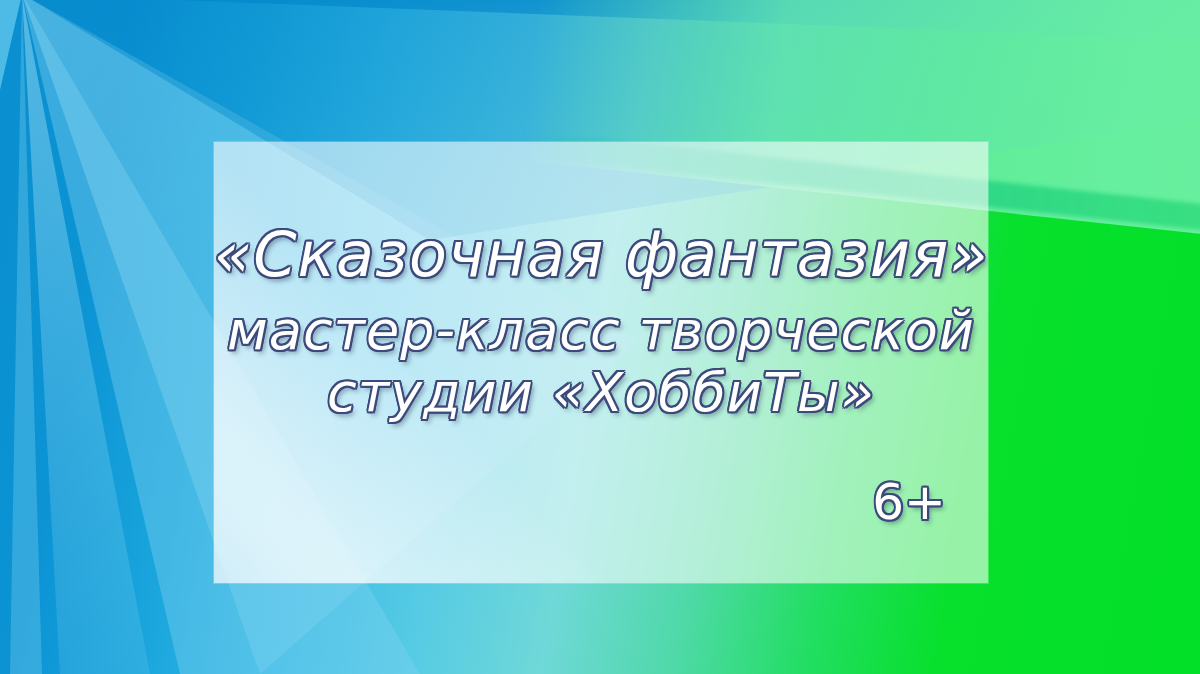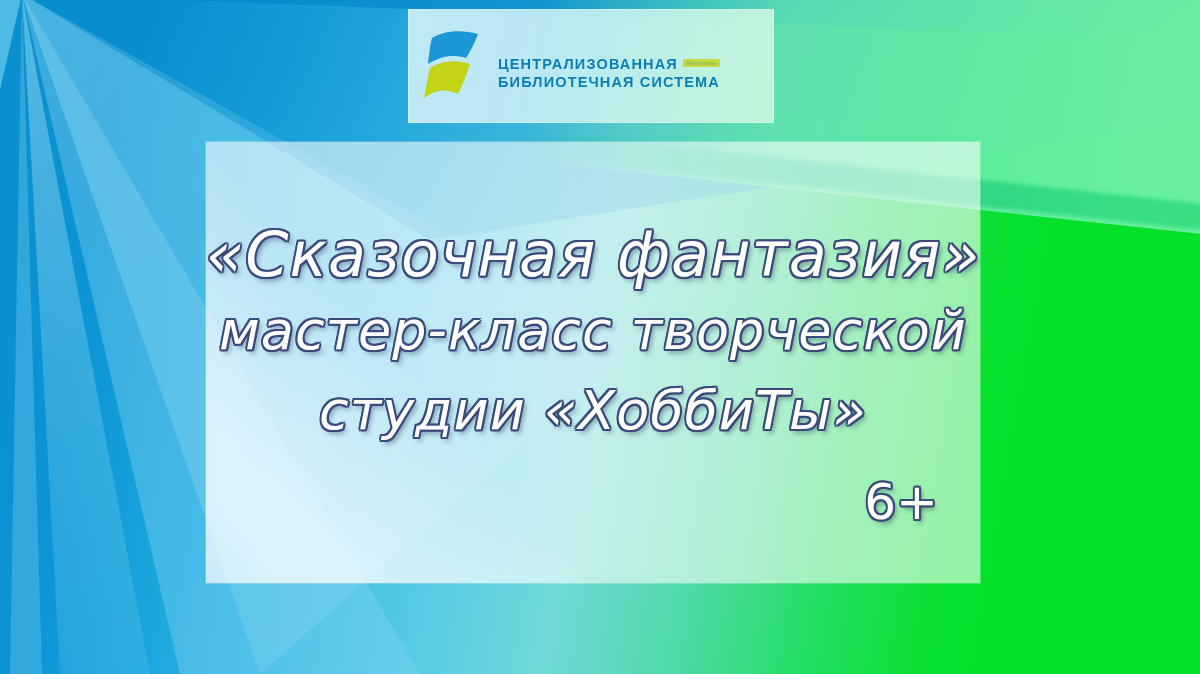--- a/index.html
+++ b/index.html
@@ -126,21 +126,21 @@
     border-radius: 1px;
     line-height: 1;
     white-space: nowrap;
     transform: translateY(-2px);
     opacity: 0.88;
   }
 
   
   .content-panel {
     position: absolute;
-    left: 206px;
+    left: 214px;
     top: 142px;
     width: 774px;
     height: 441px;
     overflow: hidden;
     background: rgba(255,255,255,0.58);
     box-shadow: 0 0 0 1px rgba(255,255,255,0.22);
   }
   .panel-sheen {
     position: absolute;
     left: -160px;
@@ -179,21 +179,21 @@
        3px 4px 5px rgba(30,45,80,0.45);
   }
   .hl-1 {
     font-size: 62px;
     font-style: italic;
     margin-bottom: 18px;
   }
   .hl-2 {
     font-size: 54px;
     font-style: italic;
-    margin-bottom: 26px;
+    margin-bottom: 8px;
   }
   .hl-3 {
     font-size: 54px;
     font-style: italic;
     text-align: center;
   }
 
   .age-badge {
     position: absolute;
     right: 42px;
@@ -250,33 +250,20 @@
     <polygon points="22,-6 1200,-6 1200,120 430,240 22,-6" fill="url(#beamDark)" opacity="0.60"></polygon>
 
     <polygon points="22,-6 0,-6 0,90 22,-6" fill="#5ec6ea" opacity="0.8"></polygon>
 
     <polygon points="22,-6 420,674 180,674 22,-6" fill="#7fd3ef" opacity="0.40"></polygon>
   </svg>
 
   <div class="bg-mint-band"></div>
   <div class="bg-seam"></div>
 
-  <div class="logo-panel">
-    <svg class="logo-mark" viewBox="0 0 66 84">
-      <path d="M10,14 C24,6 40,6 56,10 C52,20 48,28 44,34 C30,30 20,32 6,40 C7,30 8,21 10,14 Z" fill="#1b97d6"></path>
-      <path d="M8,44 C22,36 34,36 48,40 C44,52 40,62 36,70 C22,64 14,66 2,74 C4,63 6,53 8,44 Z" fill="#c3d414"></path>
-    </svg>
-    <div class="logo-textblock">
-      <div class="logo-line">
-        <span class="logo-line1">ЦЕНТРАЛИЗОВАННАЯ</span>
-        <span class="logo-badge">Ярославль</span>
-      </div>
-      <div class="logo-line2">БИБЛИОТЕЧНАЯ СИСТЕМА</div>
-    </div>
-  </div>
 
   <div class="content-panel">
     <div class="panel-sheen"></div>
 
     <div class="headline">
       <div class="hl-line hl-1">«Сказочная фантазия»</div>
       <div class="hl-line hl-2">мастер-класс творческой</div>
       <div class="hl-line hl-3">студии «ХоббиТы»</div>
     </div>
 

